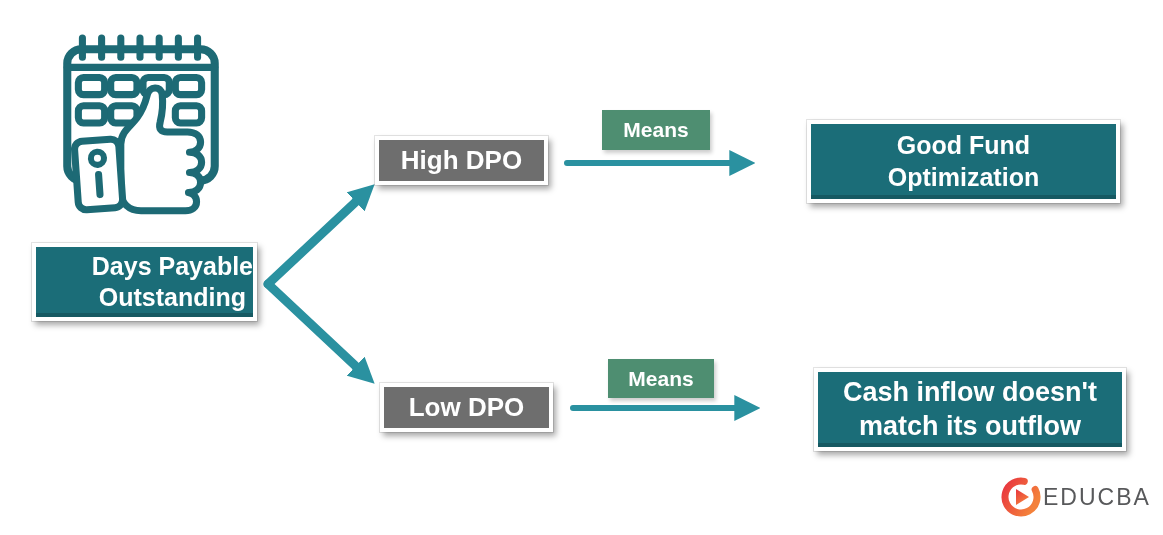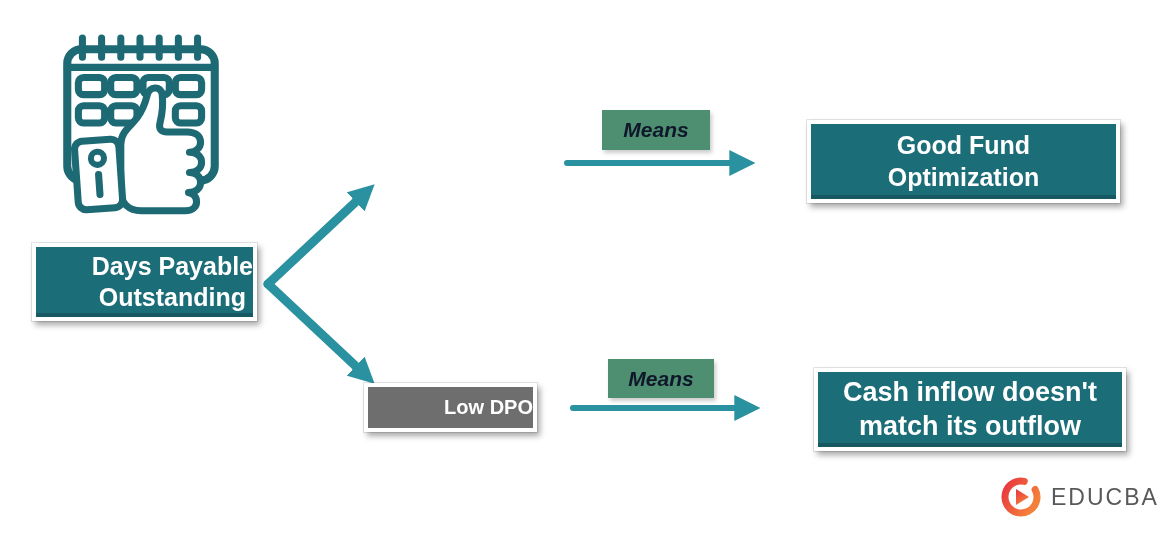--- a/index.html
+++ b/index.html
@@ -32,38 +32,37 @@
     font-weight:700;
     border:4px solid #ffffff;
     box-shadow:0 0 0 1px rgba(0,0,0,0.10), 3px 4px 6px rgba(0,0,0,0.35);
   }
   .box span{white-space:pre-line;line-height:1.25;}
   .teal{background:var(--teal-box);box-shadow:inset 0 -4px 0 rgba(0,0,0,0.18), 0 0 0 1px rgba(0,0,0,0.10), 3px 4px 6px rgba(0,0,0,0.35);}
   .gray{background:var(--gray-box);}
 
   .root-box{left:32px;top:243px;width:225px;height:78px;font-size:25px;justify-content:flex-end;}
   .high-box{left:375px;top:136px;width:173px;height:49px;font-size:26px;}
-  .low-box{left:364px;top:383px;width:173px;height:49px;font-size:20px;justify-content:flex-end;}
+  .low-box{left:380px;top:383px;width:173px;height:49px;font-size:26px;}
   .outcome-top{left:807px;top:120px;width:313px;height:83px;font-size:25px;}
   .outcome-bottom{left:814px;top:368px;width:312px;height:83px;font-size:27px;}
 
   .means{
     position:absolute;
     display:flex;align-items:center;justify-content:center;
     background:var(--green-label);
-    color:#0f172a;font-weight:700;font-size:21px;
+    color:#ffffff;font-weight:700;font-size:21px;
     box-shadow:2px 3px 4px rgba(0,0,0,0.20);
-    font-style:italic;
   }
   .means-top{left:602px;top:110px;width:108px;height:40px;}
   .means-bottom{left:608px;top:359px;width:106px;height:39px;}
 
   .logo{
     position:absolute;left:999px;top:475px;
-    display:flex;align-items:center;gap:8px;
+    display:flex;align-items:center;
   }
   .logo-text{
     color:var(--logo-text);
     font-size:23px;letter-spacing:2px;font-weight:400;
   }
 </style>
 </head>
 <body>
 
 <div class="canvas">
@@ -128,20 +127,23 @@
         <line x1="38" y1="142" x2="38" y2="162" stroke-width="7"></line>
       </g>
     </svg>
   </div>
 
   <div class="box teal root-box">
     <span>Days Payable
 Outstanding</span>
   </div>
 
+  <div class="box gray high-box">
+    <span>High DPO</span>
+  </div>
   <div class="means means-top">
     <span>Means</span>
   </div>
   <div class="box teal outcome-top">
     <span>Good Fund
 Optimization</span>
   </div>
 
   <div class="box gray low-box">
     <span>Low DPO</span>

